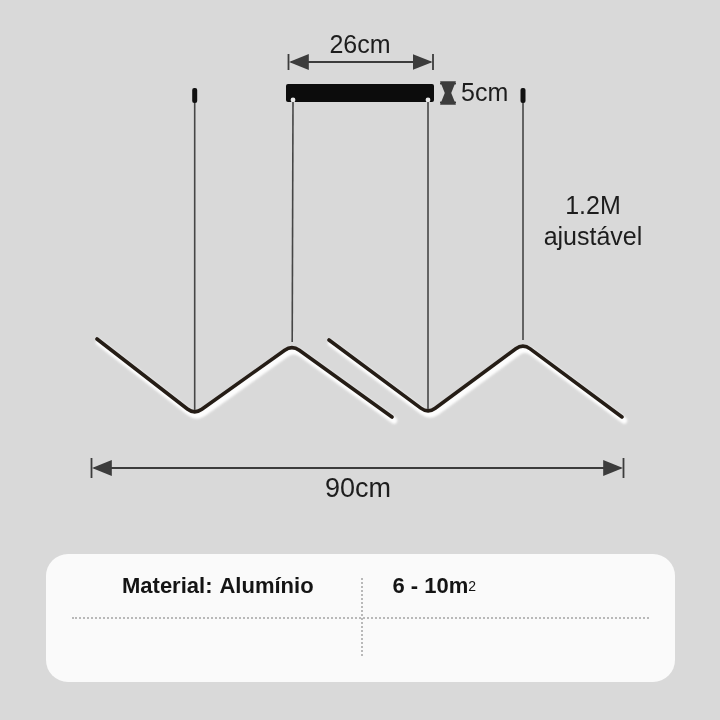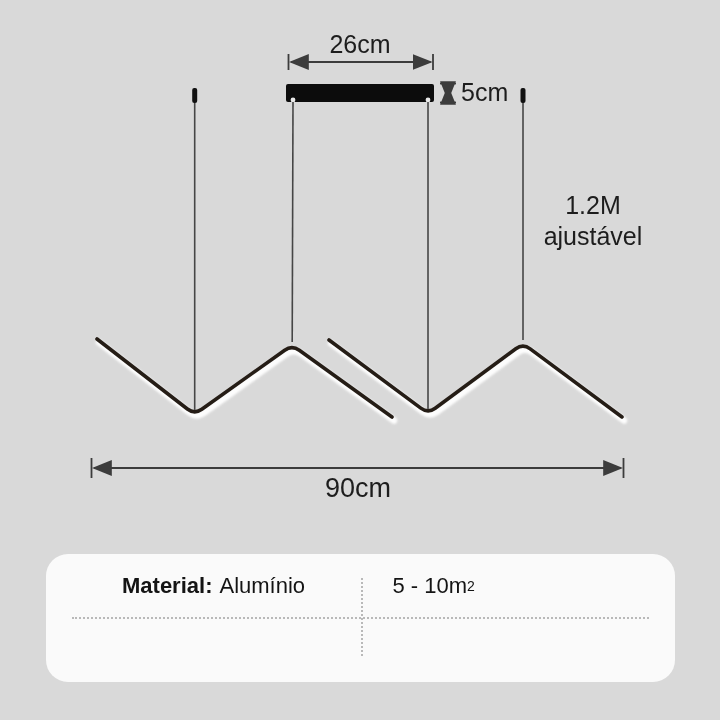--- a/index.html
+++ b/index.html
@@ -22,21 +22,21 @@
     grid-template-columns:1fr 1fr;
     grid-template-rows:1fr 1fr;
     color:#141414;
   }
   .spec-cell{
     display:flex;align-items:center;
     font-size:22px;line-height:1;
     white-space:nowrap;
   }
   .spec-cell .lbl{font-weight:700;}
-  .spec-cell .val{font-weight:400;margin-left:7px;}
+  .spec-cell .val{font-weight:700;margin-left:7px;}
   .cell-left{padding-left:76px;}
   .cell-right{padding-left:25px;}
   .divider-h{
     position:absolute;left:26px;right:26px;top:63px;height:0;
     border-top:2px dotted #b9b9b9;
   }
   .divider-v{
     position:absolute;left:50%;top:24px;bottom:26px;width:0;
     border-left:2px dotted #b9b9b9;
   }
@@ -103,20 +103,20 @@
     </g>
     <text class="dim-text-lg" x="358" y="497" text-anchor="middle">90cm</text>
   </svg>
 
   <div class="spec-card">
     <div class="spec-cell cell-left">
       <span class="lbl">Material:</span>
       <span class="val">Alumínio</span>
     </div>
     <div class="spec-cell cell-right">
-      <span class="val">5 - 10m</span>
+      <span class="val">6 - 10m</span>
         <sup>2</sup>
     </div>
     <div class="divider-h"></div>
     <div class="divider-v"></div>
   </div>
 
 </div>
 
 </body></html>

